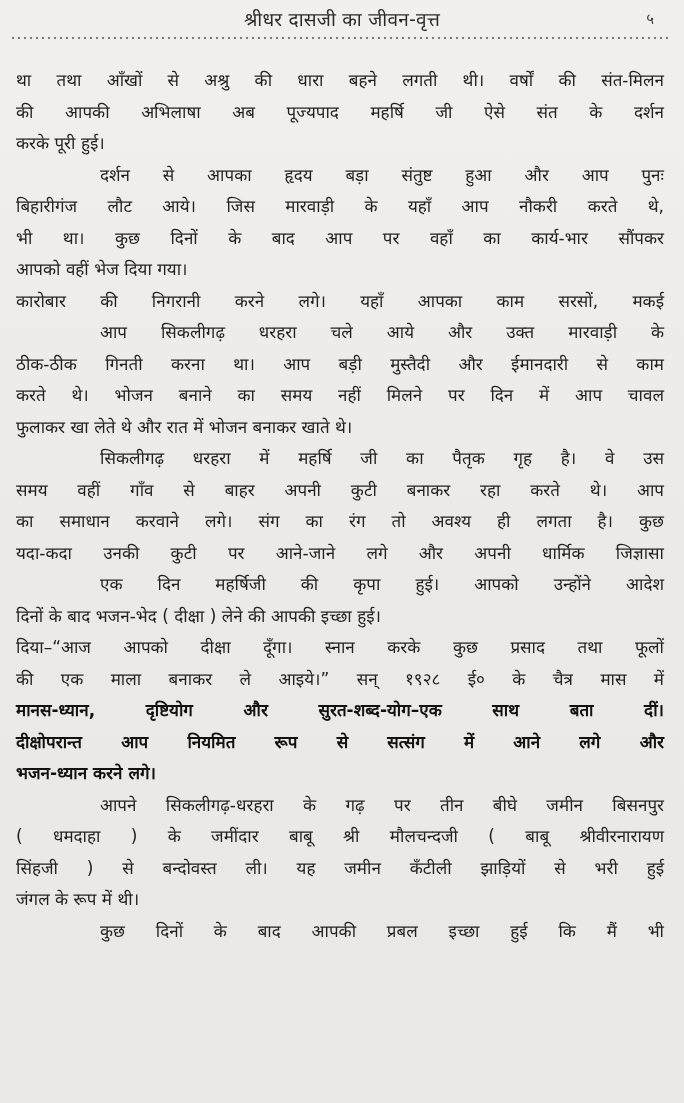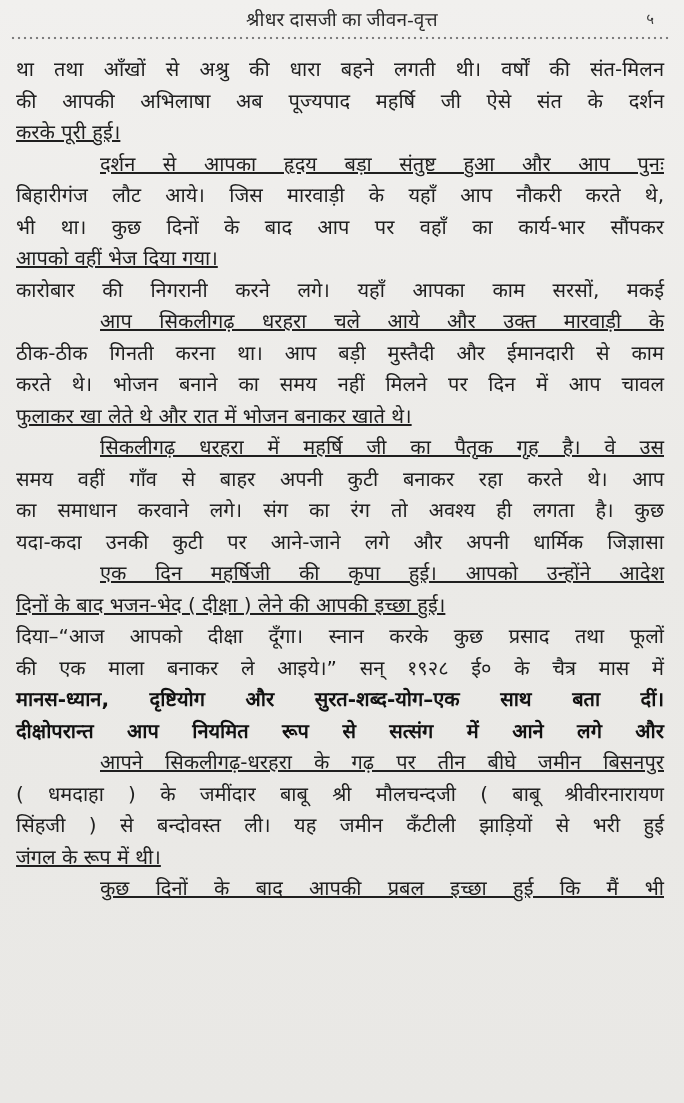--- a/index.html
+++ b/index.html
@@ -8,46 +8,46 @@
       background: #ecebe8;
       font-family: "DejaVu Sans", "Liberation Sans", sans-serif;
       color: #1f1f1f;
       position: relative;
     }
     .page {
       position: absolute; left: 0; top: 0; width: 684px; height: 1103px;
       background: linear-gradient(180deg, #f1f0ee 0%, #ebeae7 50%, #e9e8e5 100%);
     }
     .header {
-      position: absolute; left: 0; top: 4px; width: 684px; height: 30px; font-family: Liberation Serif, serif;
+      position: absolute; left: 0; top: 4px; width: 684px; height: 30px;
     }
     .running-title {
       position: absolute; left: 0; right: 0; top: 2px; text-align: center;
       font-size: 19px; color: #2a2a2a; letter-spacing: 0.2px;
     }
     .page-number {
       position: absolute; right: 30px; top: 4px; font-size: 15px; color: #3a3a3a;
     }
     .rule {
       position: absolute; left: 10px; width: 660px; top: 36px; height: 8px;
       background-image: radial-gradient(circle, #6a6a6a 1.1px, transparent 1.6px);
       background-size: 6px 4px;
       background-repeat: repeat-x;
       opacity: 0.85;
     }
     .body-text {
-      position: absolute; left: 16px; top: 54px; width: 648px;
-      font-size: 20px; line-height: 31.5px;
+      position: absolute; left: 16px; top: 65px; width: 648px;
+      font-size: 17px; line-height: 31.5px;
     }
     .line {
       display: block; white-space: nowrap; text-align: justify;
       text-align-last: justify; height: 31.5px;
     }
-    .line.last { text-align-last: left; text-decoration: underline; }
-    .line.indent { padding-left: 84px; text-decoration: underline; }
+    .line.last { text-align-last: left; }
+    .line.indent { padding-left: 84px; }
     .bold { font-weight: bold; color: #111; }
   </style>
 </head>
 <body>
 
 <div class="page">
   <div class="header">
     <div class="running-title">श्रीधर दासजी का जीवन-वृत्त</div>
     <div class="page-number">५</div>
   </div>
@@ -68,19 +68,20 @@
       <span class="line indent">सिकलीगढ़ धरहरा में महर्षि जी का पैतृक गृह है। वे उस</span>
       <span class="line">समय वहीं गाँव से बाहर अपनी कुटी बनाकर रहा करते थे। आप</span>
       <span class="line">का  समाधान करवाने लगे। संग का रंग तो अवश्य ही लगता है। कुछ</span>
       <span class="line">यदा-कदा उनकी कुटी पर आने-जाने लगे और अपनी धार्मिक जिज्ञासा</span>
       <span class="line indent">एक दिन महर्षिजी की कृपा हुई। आपको उन्होंने आदेश</span>
       <span class="line last">दिनों के बाद भजन-भेद ( दीक्षा ) लेने की आपकी इच्छा हुई।</span>
       <span class="line">दिया–“आज आपको दीक्षा दूँगा। स्नान करके कुछ प्रसाद तथा फूलों</span>
       <span class="line">की एक माला बनाकर ले आइये।” सन् १९२८ ई० के चैत्र मास में</span>
       <span class="line bold">मानस-ध्यान, दृष्टियोग और सुरत-शब्द-योग–एक साथ बता दीं।</span>
       <span class="line bold">दीक्षोपरान्त आप नियमित रूप से सत्संग में आने लगे और</span>
+      <span class="line last bold">भजन-ध्यान करने लगे।</span>
       <span class="line indent">आपने सिकलीगढ़-धरहरा के गढ़ पर तीन बीघे जमीन बिसनपुर</span>
       <span class="line">( धमदाहा ) के जमींदार बाबू श्री मौलचन्दजी ( बाबू श्रीवीरनारायण</span>
       <span class="line">सिंहजी ) से बन्दोवस्त ली। यह जमीन कँटीली झाड़ियों से भरी हुई</span>
       <span class="line last">जंगल के रूप में थी।</span>
       <span class="line indent">कुछ दिनों के बाद आपकी प्रबल इच्छा हुई कि मैं भी</span>
     </div>
 </div>
 
 </body></html>

